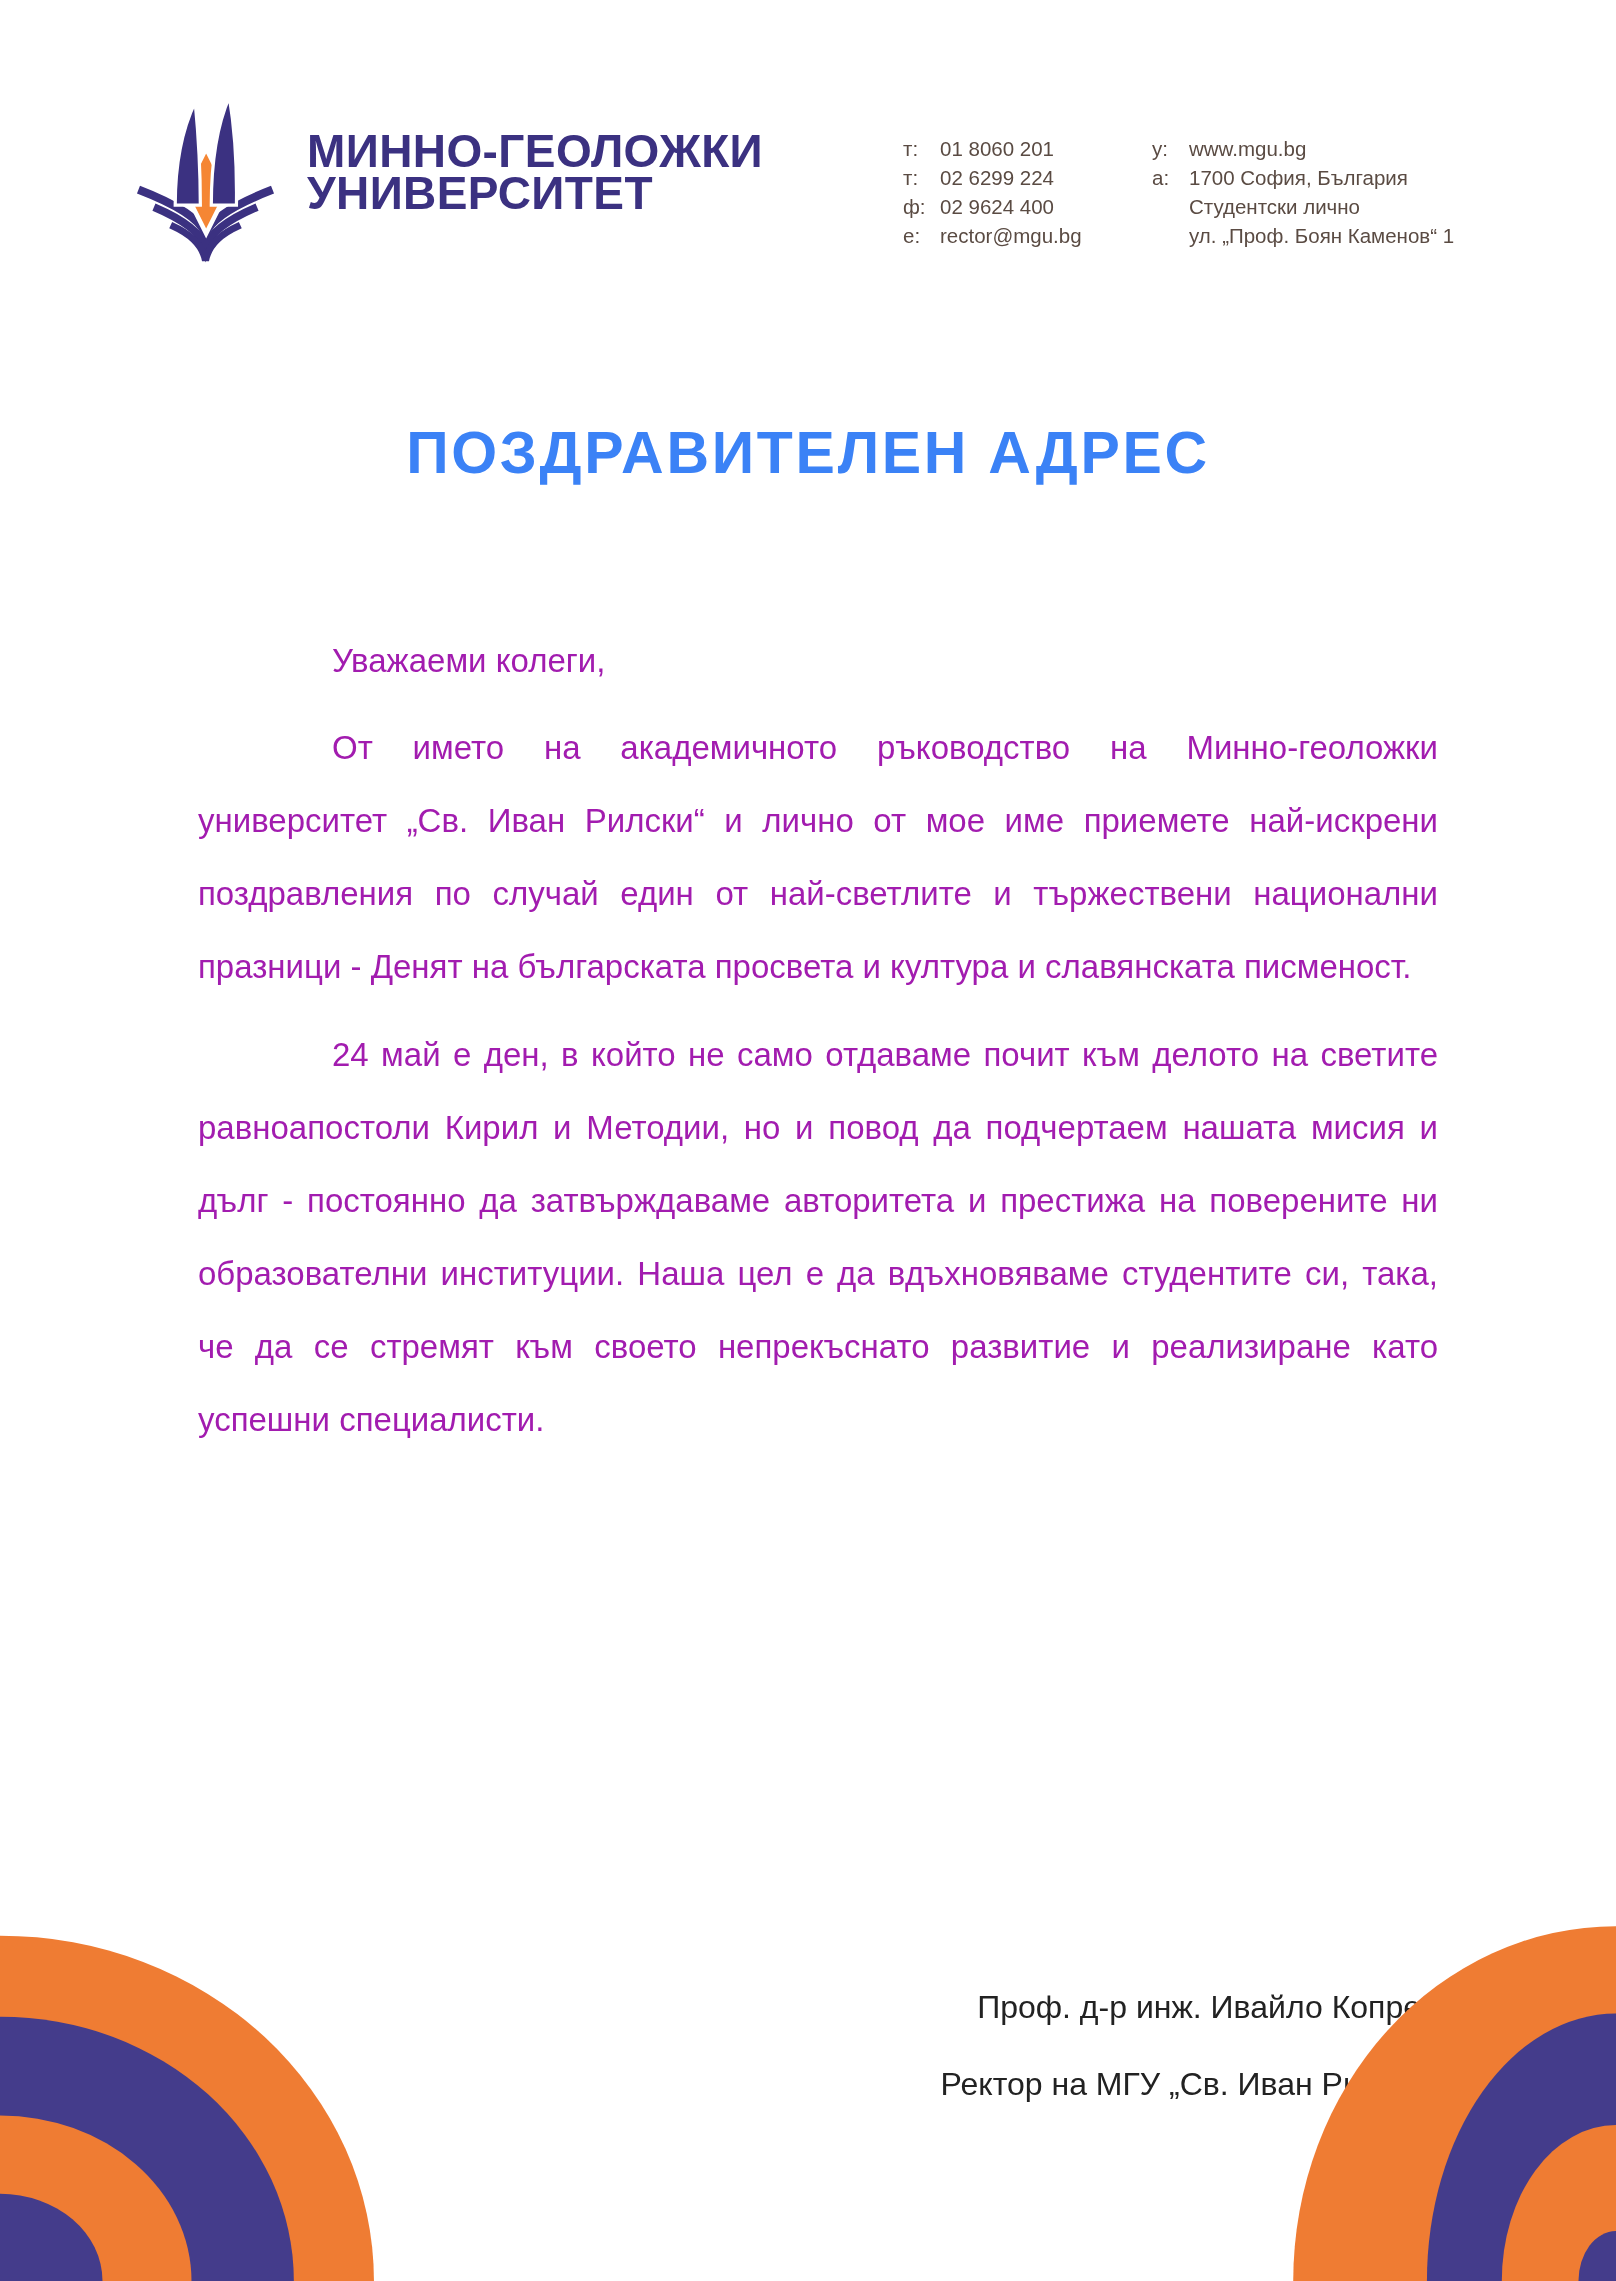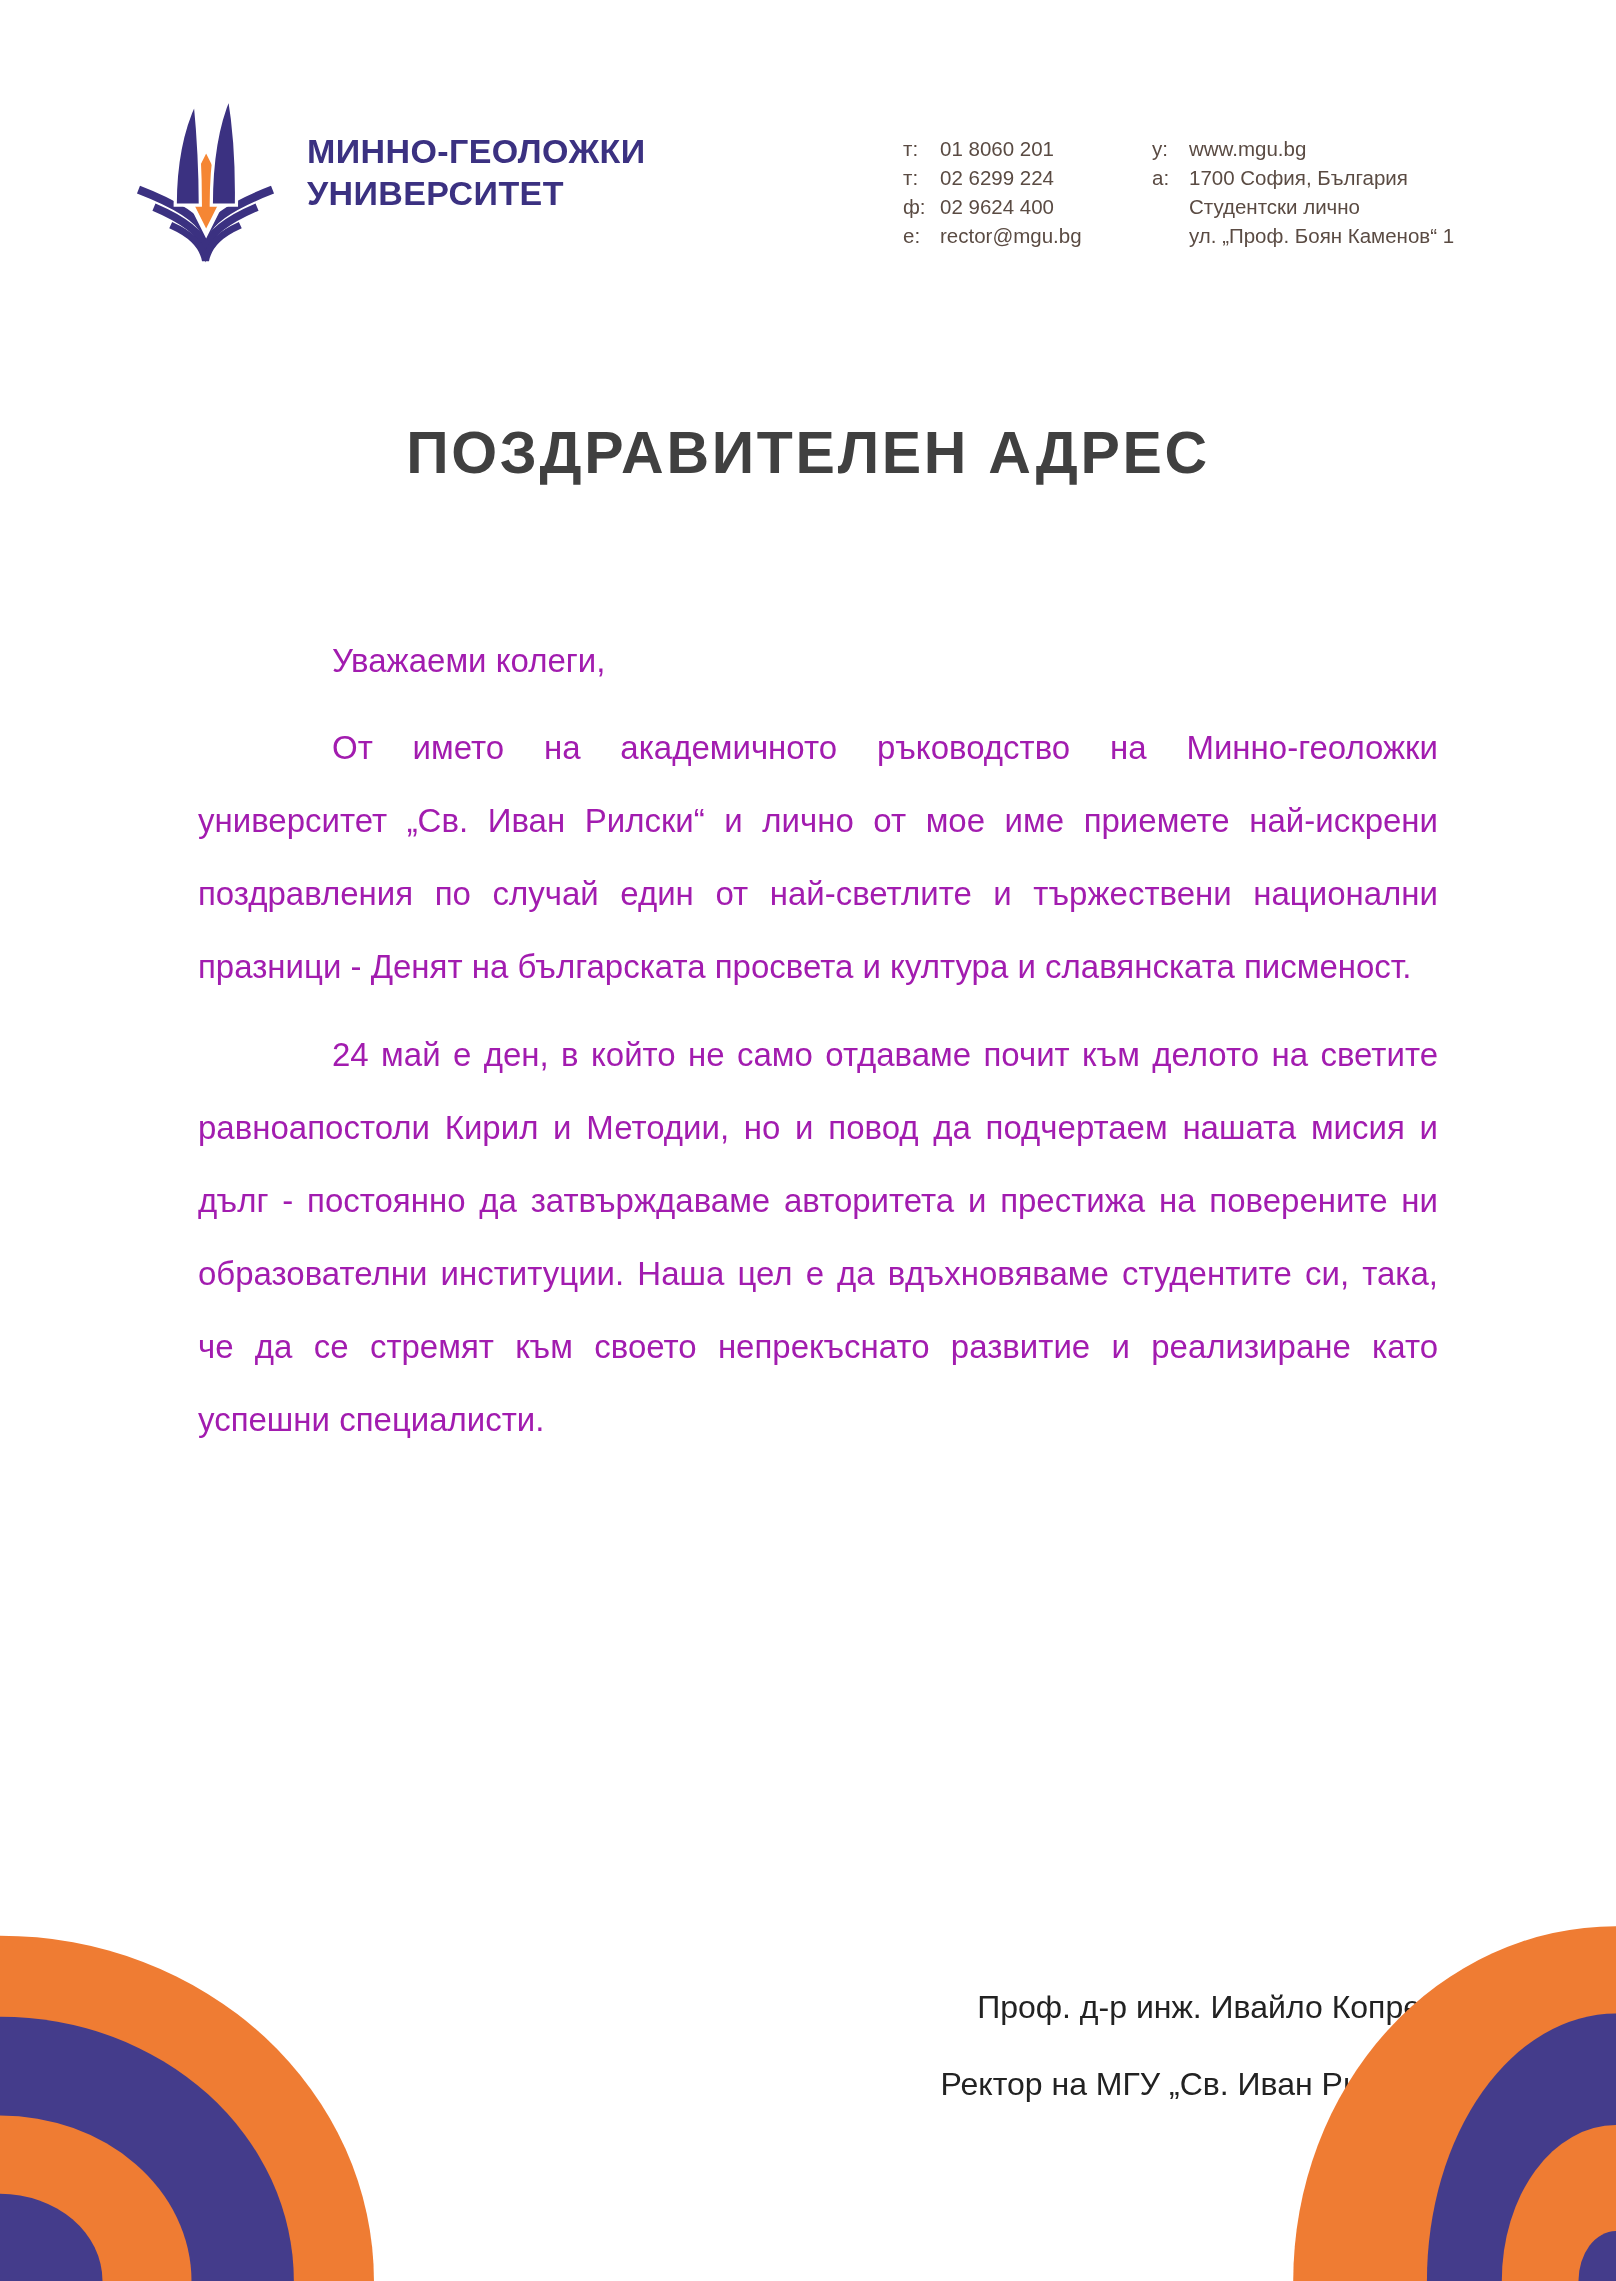--- a/index.html
+++ b/index.html
@@ -8,37 +8,37 @@
     width:1616px;height:2281px;
     background:#ffffff;
     overflow:hidden;
     font-family:"Liberation Sans", sans-serif;
     margin:0 auto;
   }
   
   .logo-icon{position:absolute;left:114px;top:93px;width:183px;height:174px;}
   .logo-name{
     position:absolute;left:307px;top:130px;
-    color:#3b3181;font-weight:bold;font-size:34px;line-height:42px;
+    color:#3b3181;font-weight:bold;font-size:46px;line-height:42px;
     letter-spacing:0.4px;white-space:nowrap;
   }
   .contact{
     position:absolute;top:134px;
     color:#5a4b43;font-size:20.5px;line-height:29px;
   }
   .contact.col-a{left:903px;}
   .contact.col-b{left:1152px;}
   .contact-row{display:flex;}
   .contact-row .lbl{width:37px;flex:none;}
   .contact-row .val{white-space:nowrap;}
   
   .doc-title{
     position:absolute;top:419px;left:0;width:100%;
     text-align:center;
-    font-size:59px;font-weight:800;color:#404040;
+    font-size:59px;font-weight:800;color:#3b82f6;
     letter-spacing:2.7px;margin:0;
   }
   
   .letter-body{
     position:absolute;left:198px;right:178px;top:624px;
     font-size:33px;line-height:73px;color:#a21caf;
     text-align:justify;
   }
   .letter-body p{margin:0 0 14.3px 0;text-indent:134px;}
   .letter-body p.greeting{text-align:left;}

